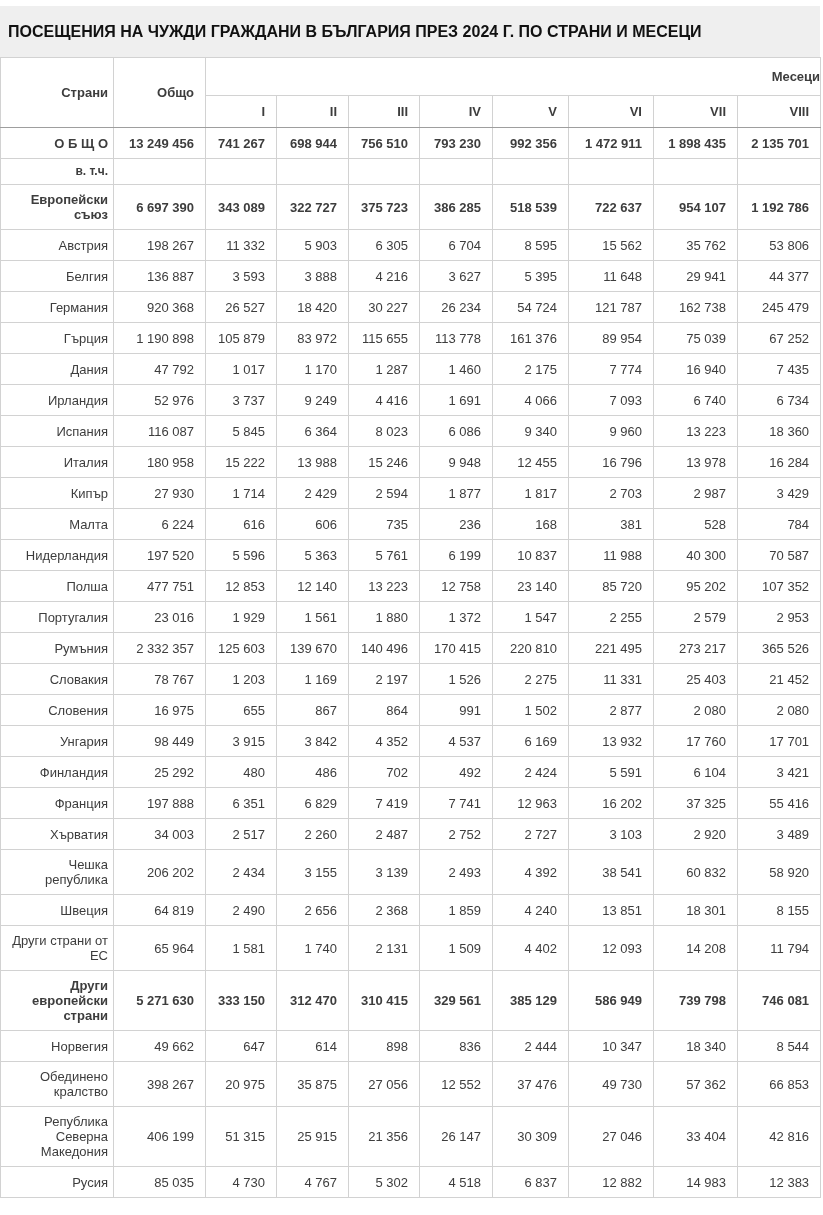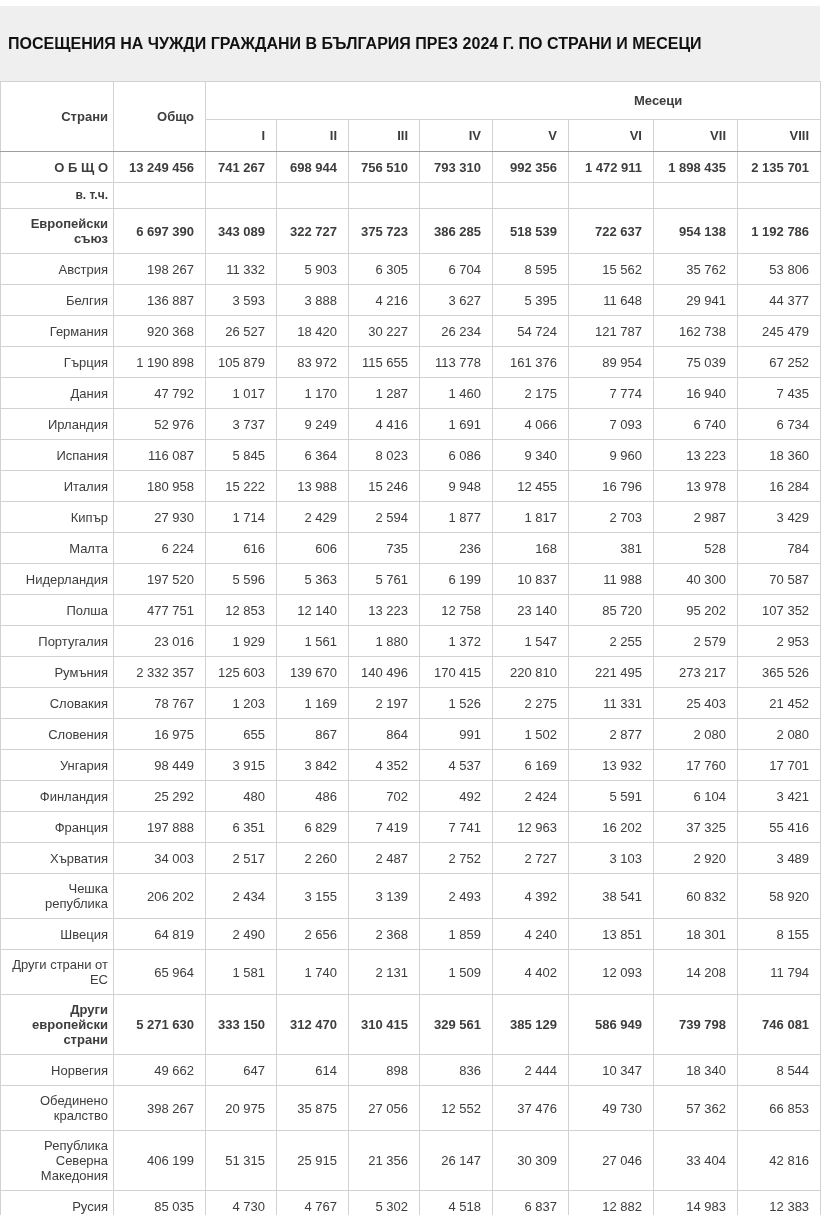--- a/index.html
+++ b/index.html
@@ -7,21 +7,21 @@
     width: 823px; height: 1215px;
     overflow: hidden;
     background: #ffffff;
     font-family: "Liberation Sans", sans-serif;
   }
   .page { width: 823px; }
 
   .titlebar {
     margin-top: 6px;
     width: 820px;
-    height: 75px;
+    height: 51px;
     background: #efefef;
     display: flex;
     align-items: center;
   }
   .titlebar h1 {
     margin: 0;
     padding: 0 8px;
     font-size: 16px;
     font-weight: 700;
     color: #111111;
@@ -51,21 +51,21 @@
   .c-num     { text-align: right; padding: 7px 11px 7px 3px; }
 
   .h-top th { height: 38px; }
   .h-months th { height: 32px; }
 
   
   .h-months th, th.span-both { border-bottom: 1px solid #9e9e9e; }
 
   
   .c-months-group {
-    text-align: left;
+    text-align: right;
     padding: 7px 0 7px 428px;
     border-bottom: 1px solid #d2d2d2;
   }
 
   tbody tr { height: 31px; }
   tr.r-total td, tr.r-group td { font-weight: 700; }
   tr.r-subhead { height: 26px; }
   tr.r-subhead td { font-weight: 700; font-size: 12px; padding-top: 4px; padding-bottom: 4px; margin-top: 36px; }
 </style>
 </head>
@@ -107,21 +107,21 @@
           <th class="c-num">VIII</th>
         </tr>
     </thead>
     <tbody id="table-body">
         <tr class="r-total">
           <td class="c-country">О Б Щ О</td>
           <td class="c-num">13 249 456</td>
           <td class="c-num">741 267</td>
           <td class="c-num">698 944</td>
           <td class="c-num">756 510</td>
-          <td class="c-num">793 310</td>
+          <td class="c-num">793 230</td>
           <td class="c-num">992 356</td>
           <td class="c-num">1 472 911</td>
           <td class="c-num">1 898 435</td>
           <td class="c-num">2 135 701</td>
         </tr>
         <tr class="r-subhead">
           <td class="c-country">в. т.ч.</td>
           <td class="c-num"></td>
           <td class="c-num"></td>
           <td class="c-num"></td>
@@ -134,21 +134,21 @@
         </tr>
         <tr class="r-group">
           <td class="c-country">Европейски съюз</td>
           <td class="c-num">6 697 390</td>
           <td class="c-num">343 089</td>
           <td class="c-num">322 727</td>
           <td class="c-num">375 723</td>
           <td class="c-num">386 285</td>
           <td class="c-num">518 539</td>
           <td class="c-num">722 637</td>
-          <td class="c-num">954 138</td>
+          <td class="c-num">954 107</td>
           <td class="c-num">1 192 786</td>
         </tr>
         <tr class="r-normal">
           <td class="c-country">Австрия</td>
           <td class="c-num">198 267</td>
           <td class="c-num">11 332</td>
           <td class="c-num">5 903</td>
           <td class="c-num">6 305</td>
           <td class="c-num">6 704</td>
           <td class="c-num">8 595</td>

